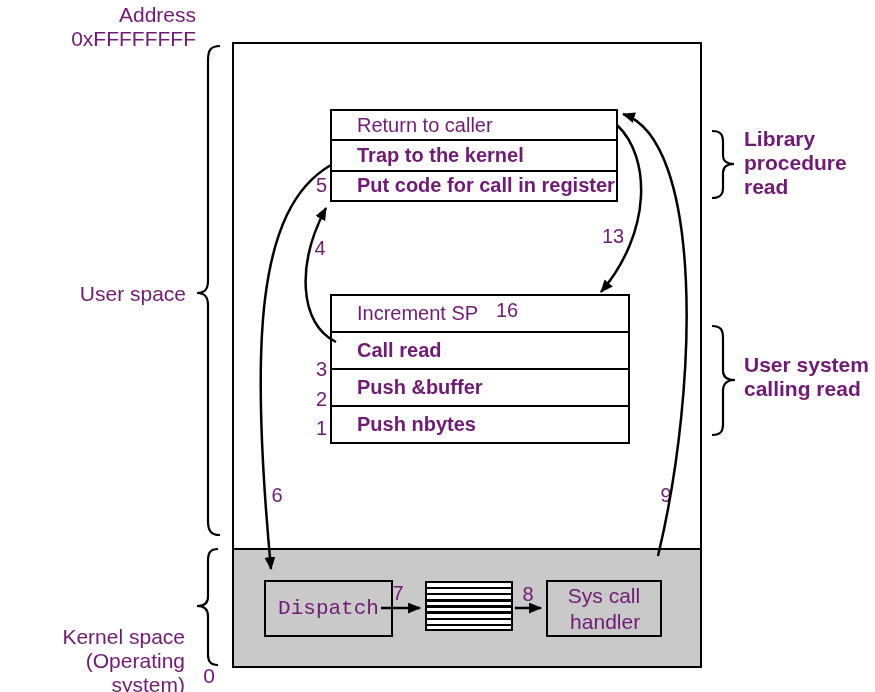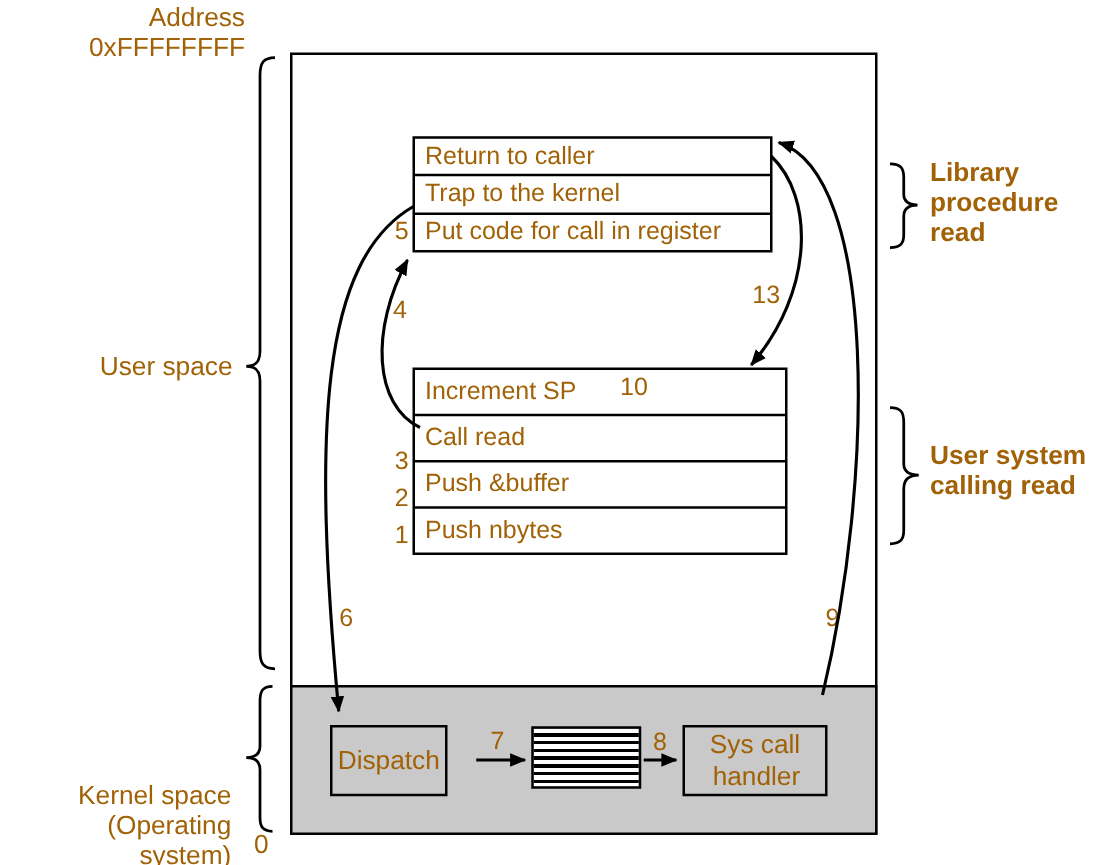--- a/index.html
+++ b/index.html
@@ -3,21 +3,21 @@
 <meta charset="utf-8">
 <style>
   * { box-sizing: border-box; margin: 0; padding: 0; }
   html, body { background: #ffffff; }
   .stage {
     position: relative;
     width: 875px;
     height: 692px;
     background: #ffffff;
     font-family: "Liberation Sans", sans-serif;
-    color: #a16207;
+    color: #701a75;
     overflow: hidden;
   }
   .abs { position: absolute; }
   .label {
     font-size: 21px;
     line-height: 24px;
     white-space: pre-line;
   }
   .num {
     font-size: 20px;
@@ -40,37 +40,37 @@
     background: #ffffff;
     display: flex;
     flex-direction: column;
   }
   .library-box { left: 330px; top: 109px; width: 288px; height: 93px; }
   .userprog-box { left: 330px; top: 294px; width: 300px; height: 150px; }
   .stack-box .row {
     flex: 1;
     display: flex;
     align-items: center;
-    padding-left: 8px;
+    padding-left: 25px;
     font-size: 20px;
     white-space: nowrap;
   }
-  .stack-box .row + .row { border-top: 2px solid #000; }
+  .stack-box .row + .row { border-top: 2px solid #000; font-weight: bold; }
   
   .kbox {
     border: 2px solid #000;
     display: flex;
     align-items: center;
     justify-content: center;
     text-align: center;
     font-size: 21px;
     line-height: 26px;
     white-space: pre-line;
   }
-  .dispatch-box { left: 264px; top: 580px; width: 94px; height: 57px; }
+  .dispatch-box { left: 264px; top: 580px; width: 129px; height: 57px; font-family: Liberation Mono, monospace; }
   .syscall-box { left: 546px; top: 580px; width: 116px; height: 57px; text-align: right; }
   .hatch-box {
     left: 425px; top: 581px; width: 88px; height: 50px;
     border: 2px solid #000;
     background: repeating-linear-gradient(
       to bottom, #ffffff 0px, #ffffff 3.5px, #000000 3.5px, #000000 6.2px);
   }
   .svg-layer { left: 0; top: 0; pointer-events: none; }
   .right-label { text-align: left; font-weight: bold; }
   .ra { text-align: right; }
@@ -112,21 +112,21 @@
   <div class="abs kbox dispatch-box">Dispatch</div>
   <div class="abs hatch-box"></div>
   <div class="abs kbox syscall-box">Sys call
 handler</div>
 
   <div class="abs num ra" style="left:297px; top:173px; width:30px;">5</div>
   <div class="abs num ctr" style="left:308px; top:236px; width:24px;">4</div>
   <div class="abs num ra" style="left:297px; top:357px; width:30px;">3</div>
   <div class="abs num ra" style="left:297px; top:387px; width:30px;">2</div>
   <div class="abs num ra" style="left:297px; top:416px; width:30px;">1</div>
-  <div class="abs num" style="left:496px; top:298px;">10</div>
+  <div class="abs num" style="left:496px; top:298px;">16</div>
   <div class="abs num ctr" style="left:596px; top:224px; width:34px;">13</div>
   <div class="abs num ctr" style="left:265px; top:483px; width:24px;">6</div>
   <div class="abs num ctr" style="left:654px; top:483px; width:24px;">9</div>
   <div class="abs num ctr" style="left:386px; top:581px; width:24px;">7</div>
   <div class="abs num ctr" style="left:516px; top:582px; width:24px;">8</div>
 
   <svg class="abs svg-layer" width="875" height="692" viewBox="0 0 875 692">
     <defs>
       <marker id="ah" markerUnits="userSpaceOnUse" markerWidth="13" markerHeight="11" viewBox="0 0 12 10" refX="11" refY="5" orient="auto">
         <path d="M0,0 L12,5 L0,10 Z" fill="#000"></path>

